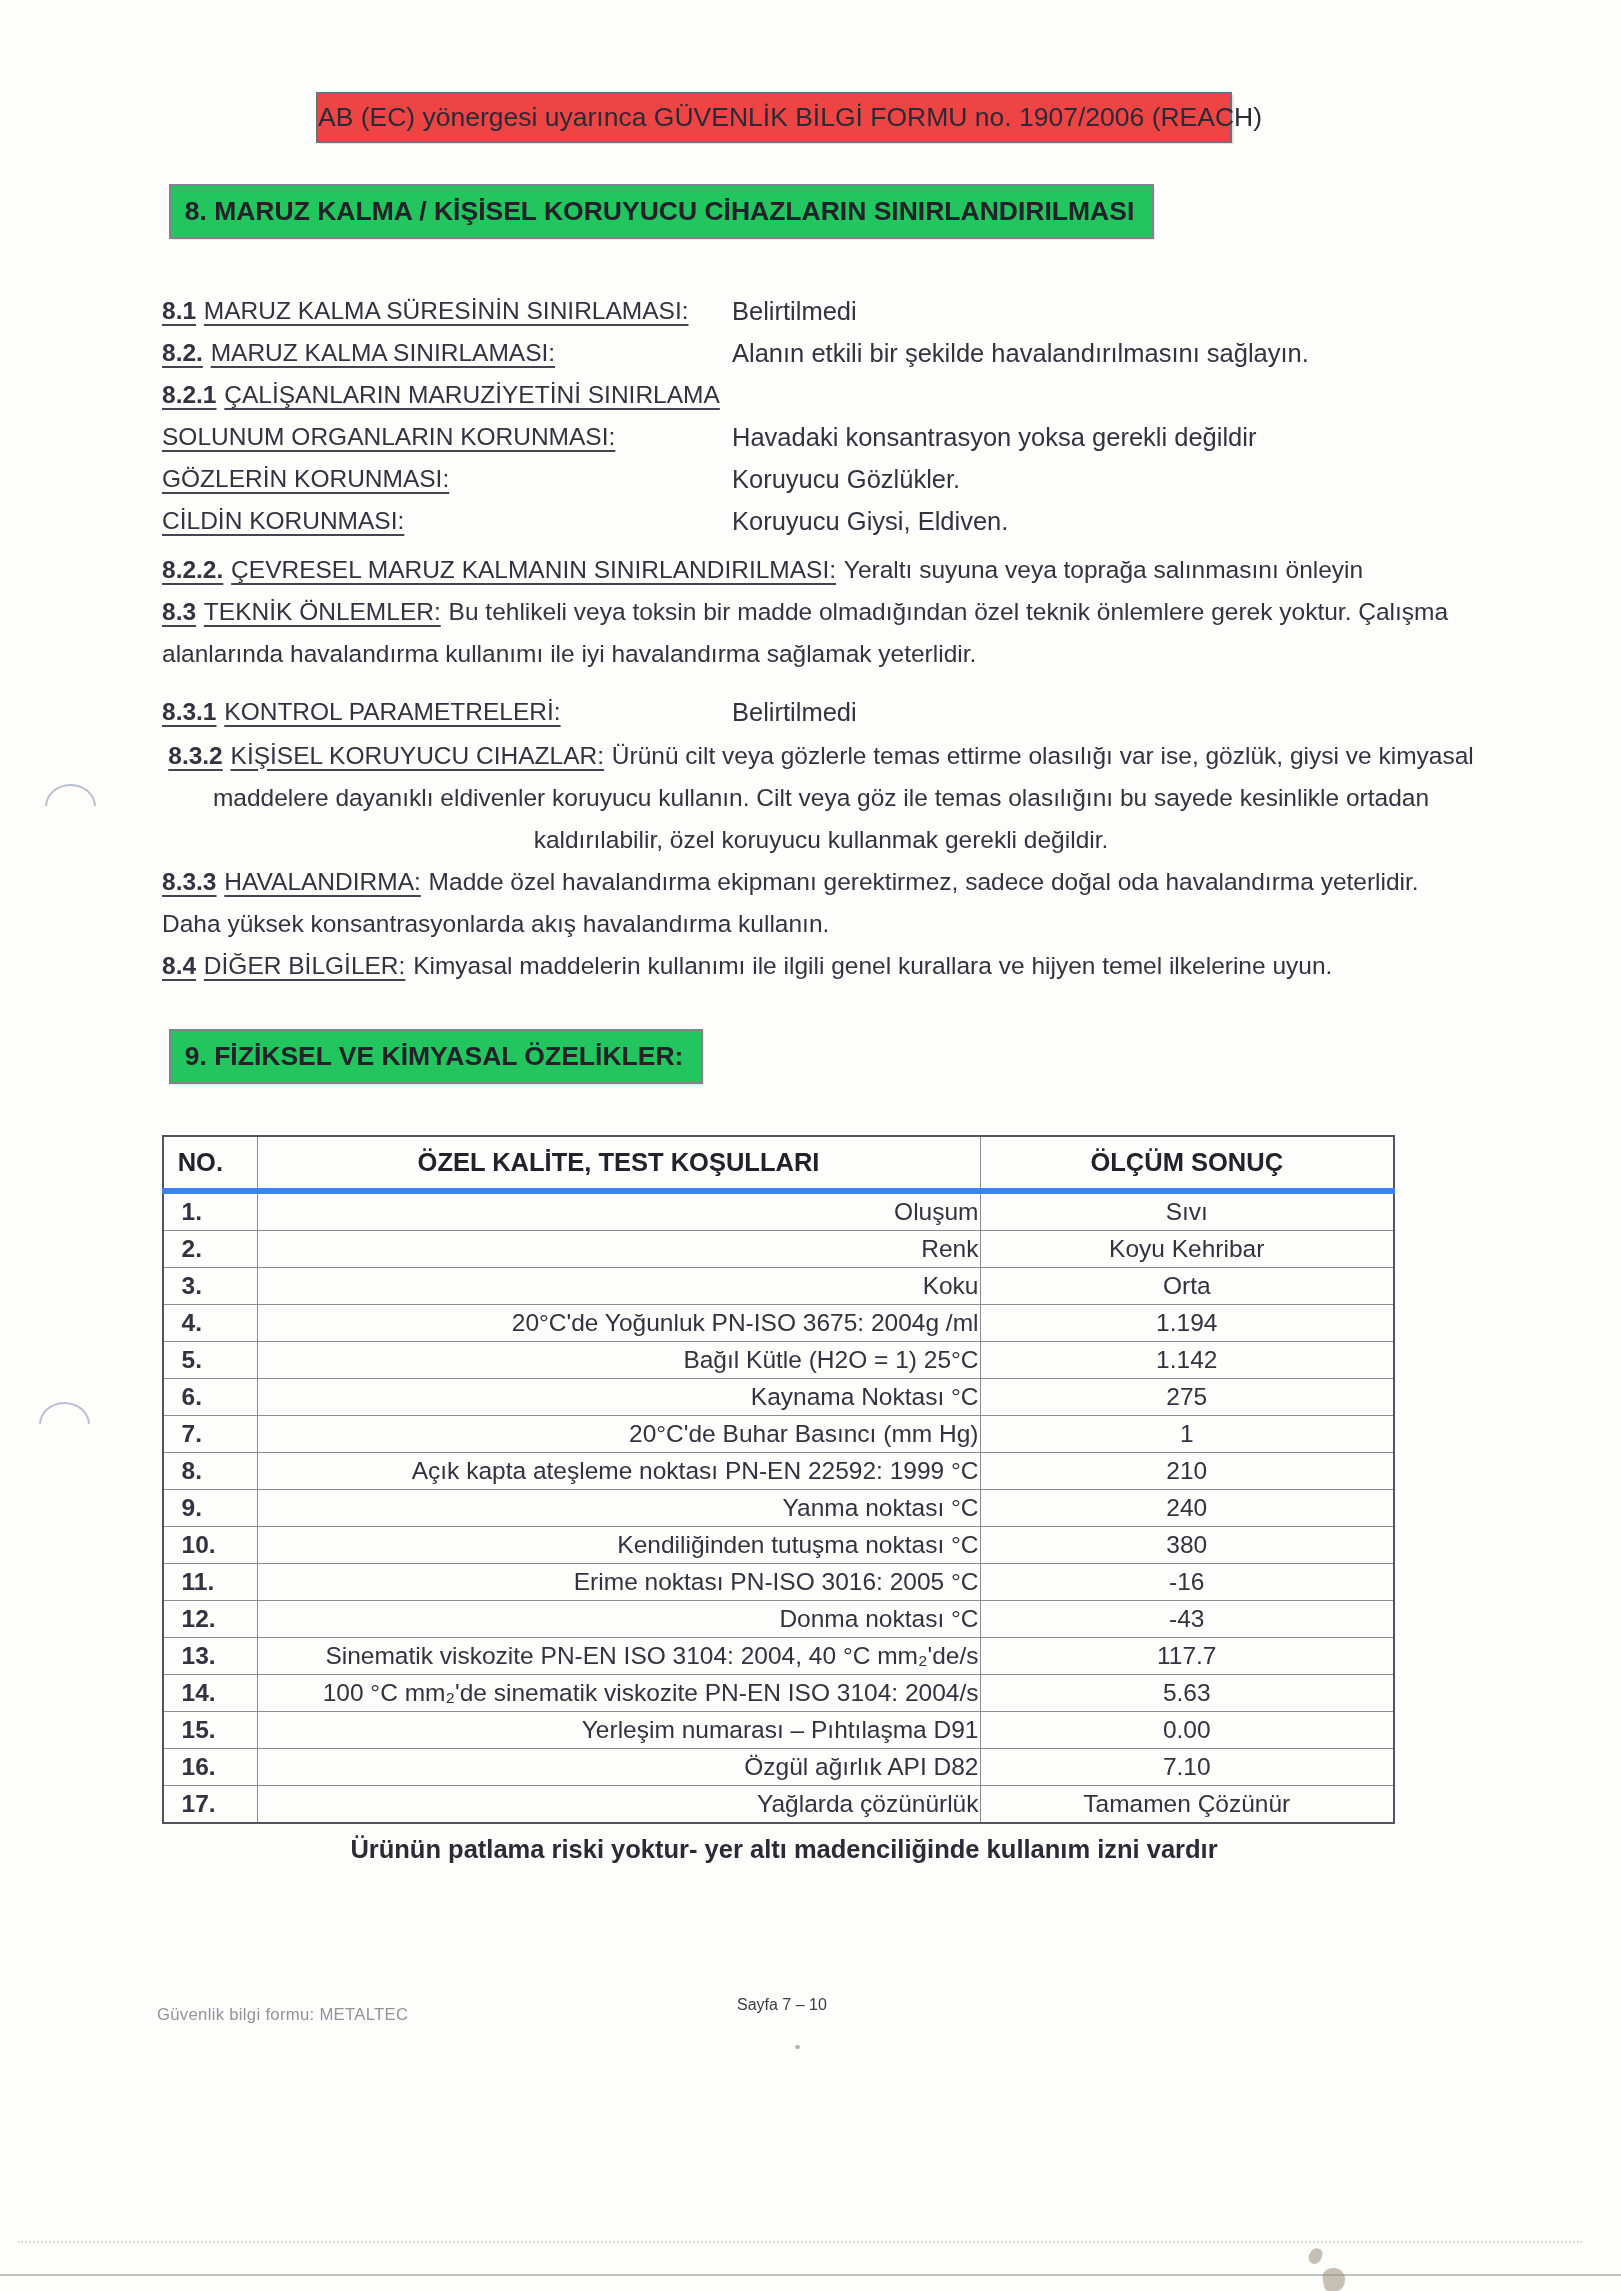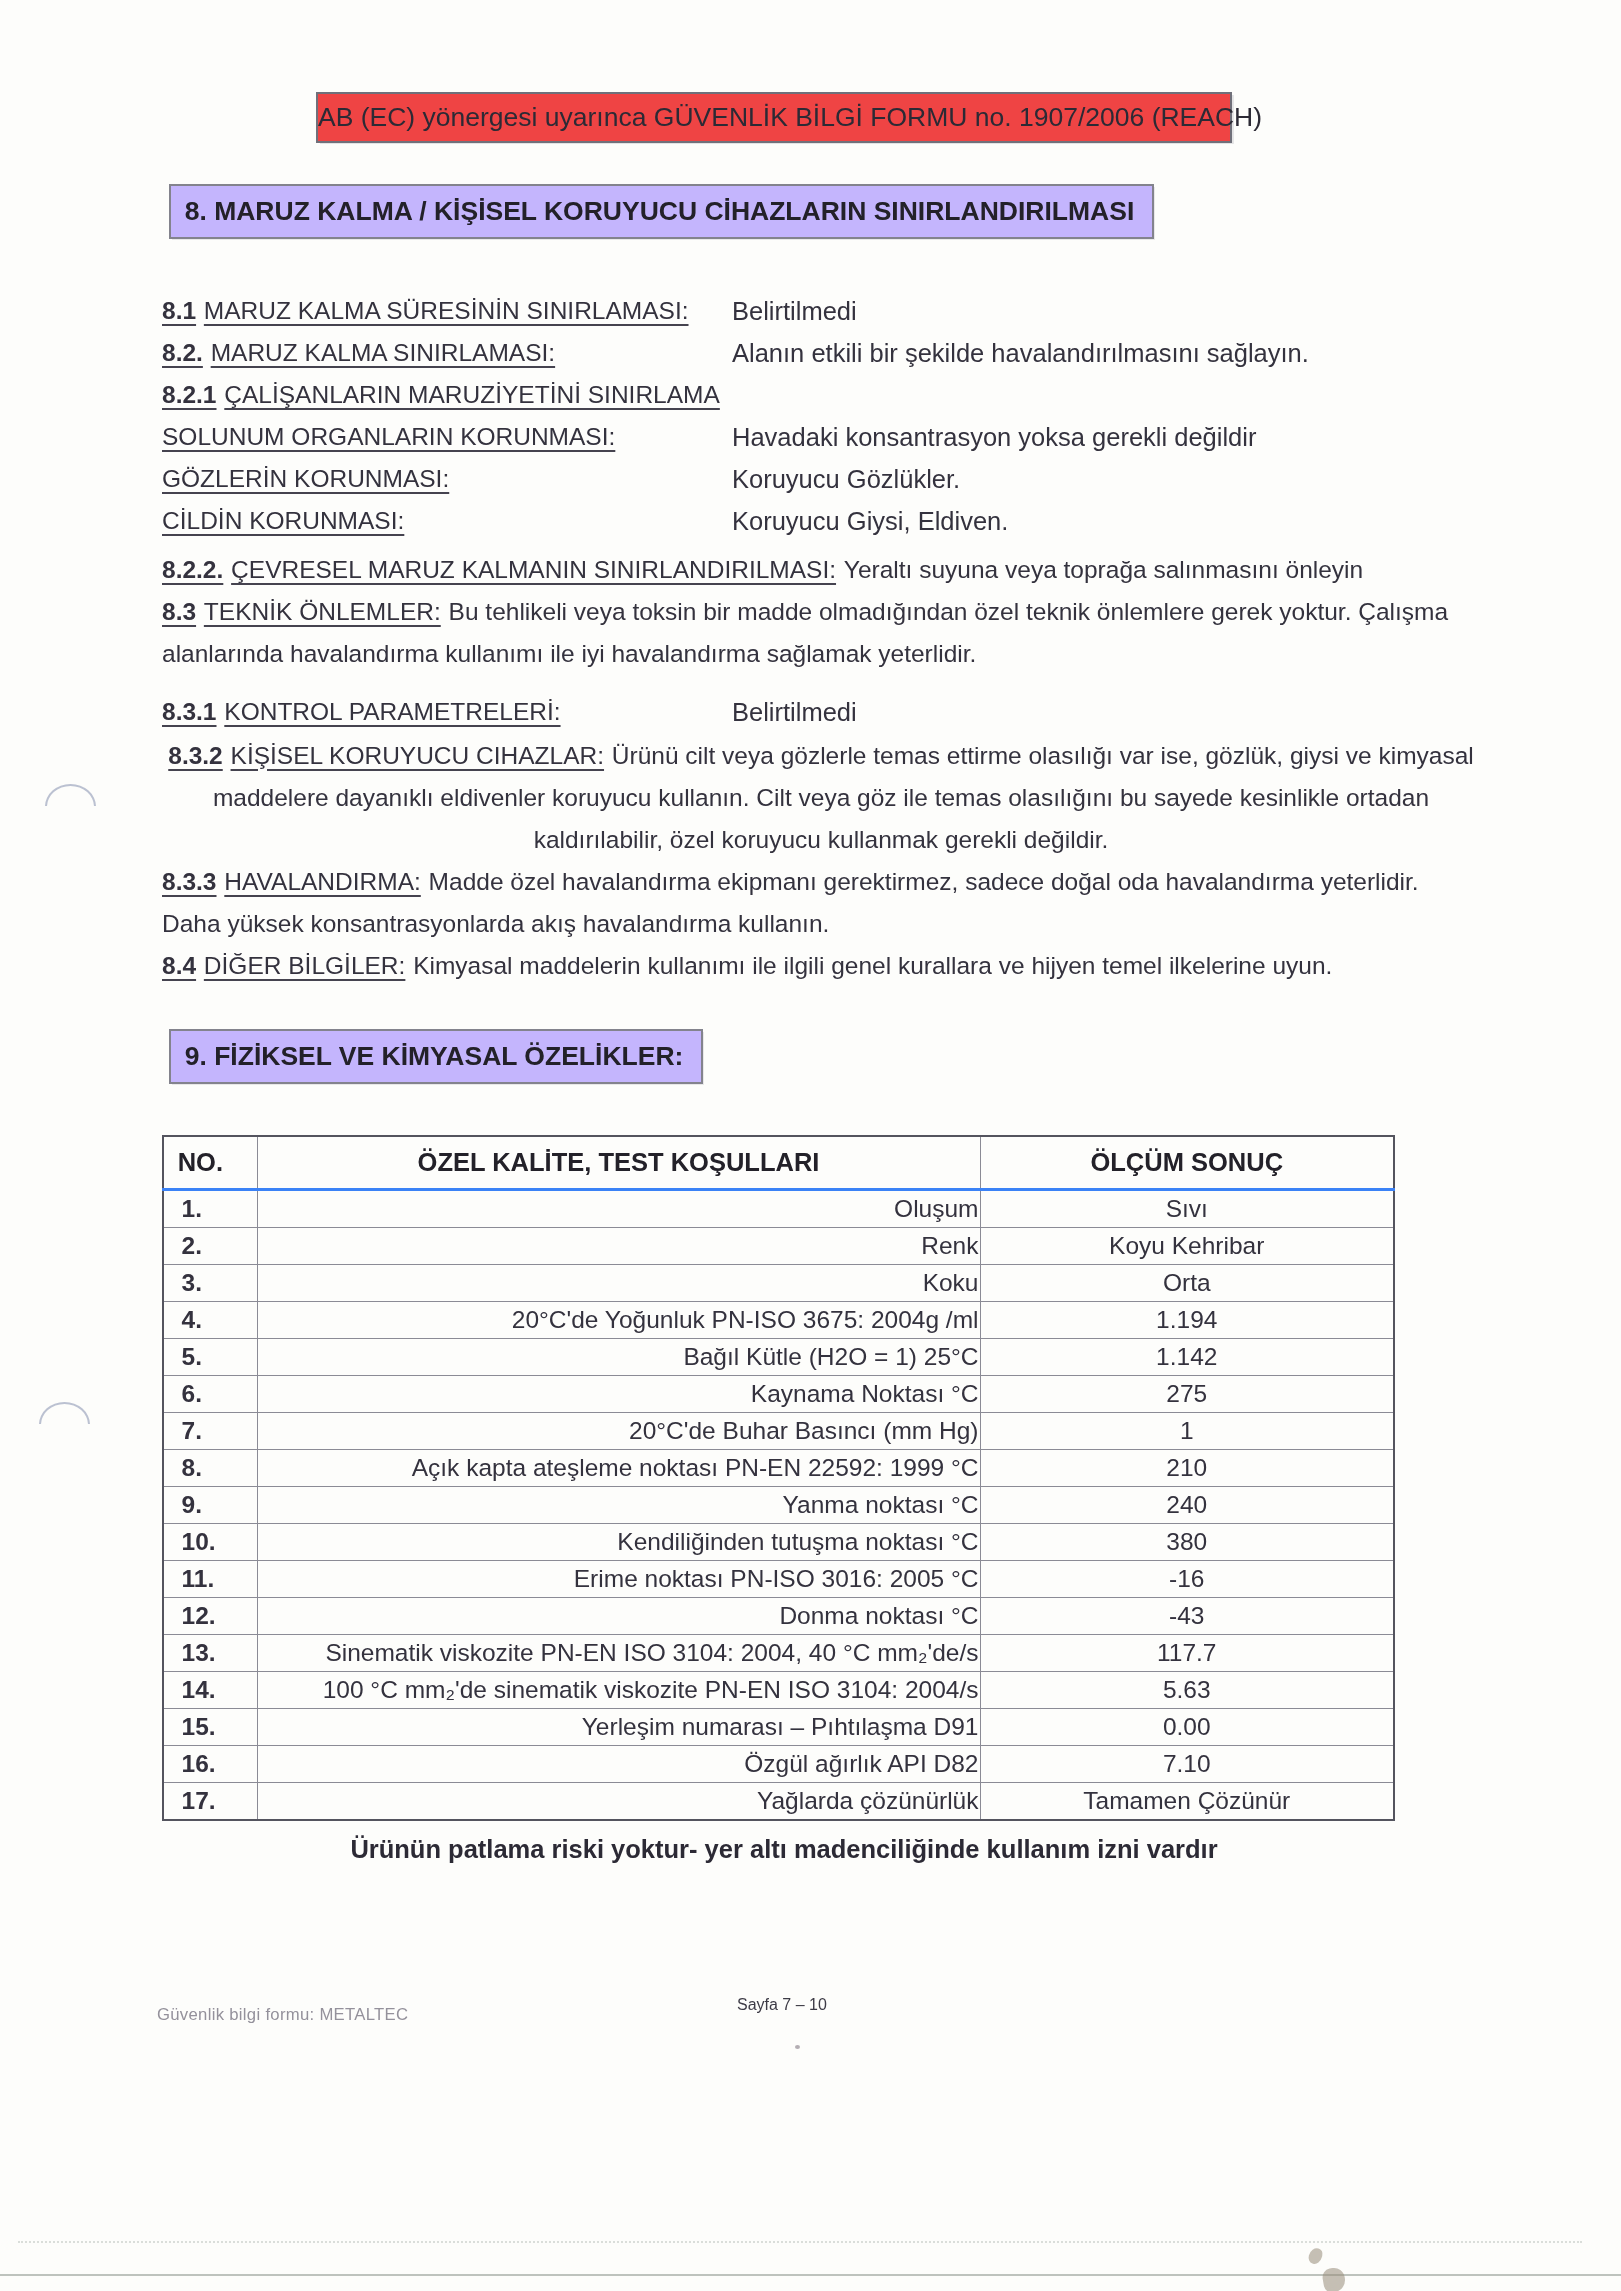--- a/index.html
+++ b/index.html
@@ -24,21 +24,21 @@
     text-align:center;
     font-size:26.5px;line-height:26.5px;
     padding:9.8px 0 10.8px 0;
     color:#2c2a35;
     white-space:nowrap;
   }
   .sec-box{
     position:absolute;
     border:2px solid #83838d;
     box-shadow:2px 2px 0 -1px rgba(150,150,160,.2);
-    background:#c4b5fd;
+    background:#22c55e;
     font-weight:bold;
     font-size:26.5px;line-height:26.5px;
     padding:11.8px 17.6px 12.7px 13.7px;
     color:#232129;
     white-space:nowrap;
   }
   .sec8{left:169px;top:184px;}
   .sec9{left:169px;top:1029px;}
   
   .content{
@@ -70,21 +70,21 @@
     table-layout:fixed;
   }
   .props th,.props td{
     border:1px solid #8b8b95;
     overflow:hidden;white-space:nowrap;
   }
   .props{border:2px solid #54545e;}
   .props th{
     height:49px;
     font-size:25.5px;font-weight:bold;color:#232129;
-    border-bottom:3px solid #3b82f6;
+    border-bottom:6px solid #3b82f6;
     text-align:center;
   }
   .props td{height:34px;font-size:24.5px;color:#34323e;}
   .props .c-no{width:94px;}
   .props .c-q{width:723px;}
   .props .c-r{width:414px;}
   .props td.no{font-weight:bold;padding-left:17.6px;text-align:left;}
   .props td.q{padding-left:21px;text-align:right;}
   .props td.r{text-align:center;}
   .props th.h-no{text-align:left;padding-left:13.7px;}

